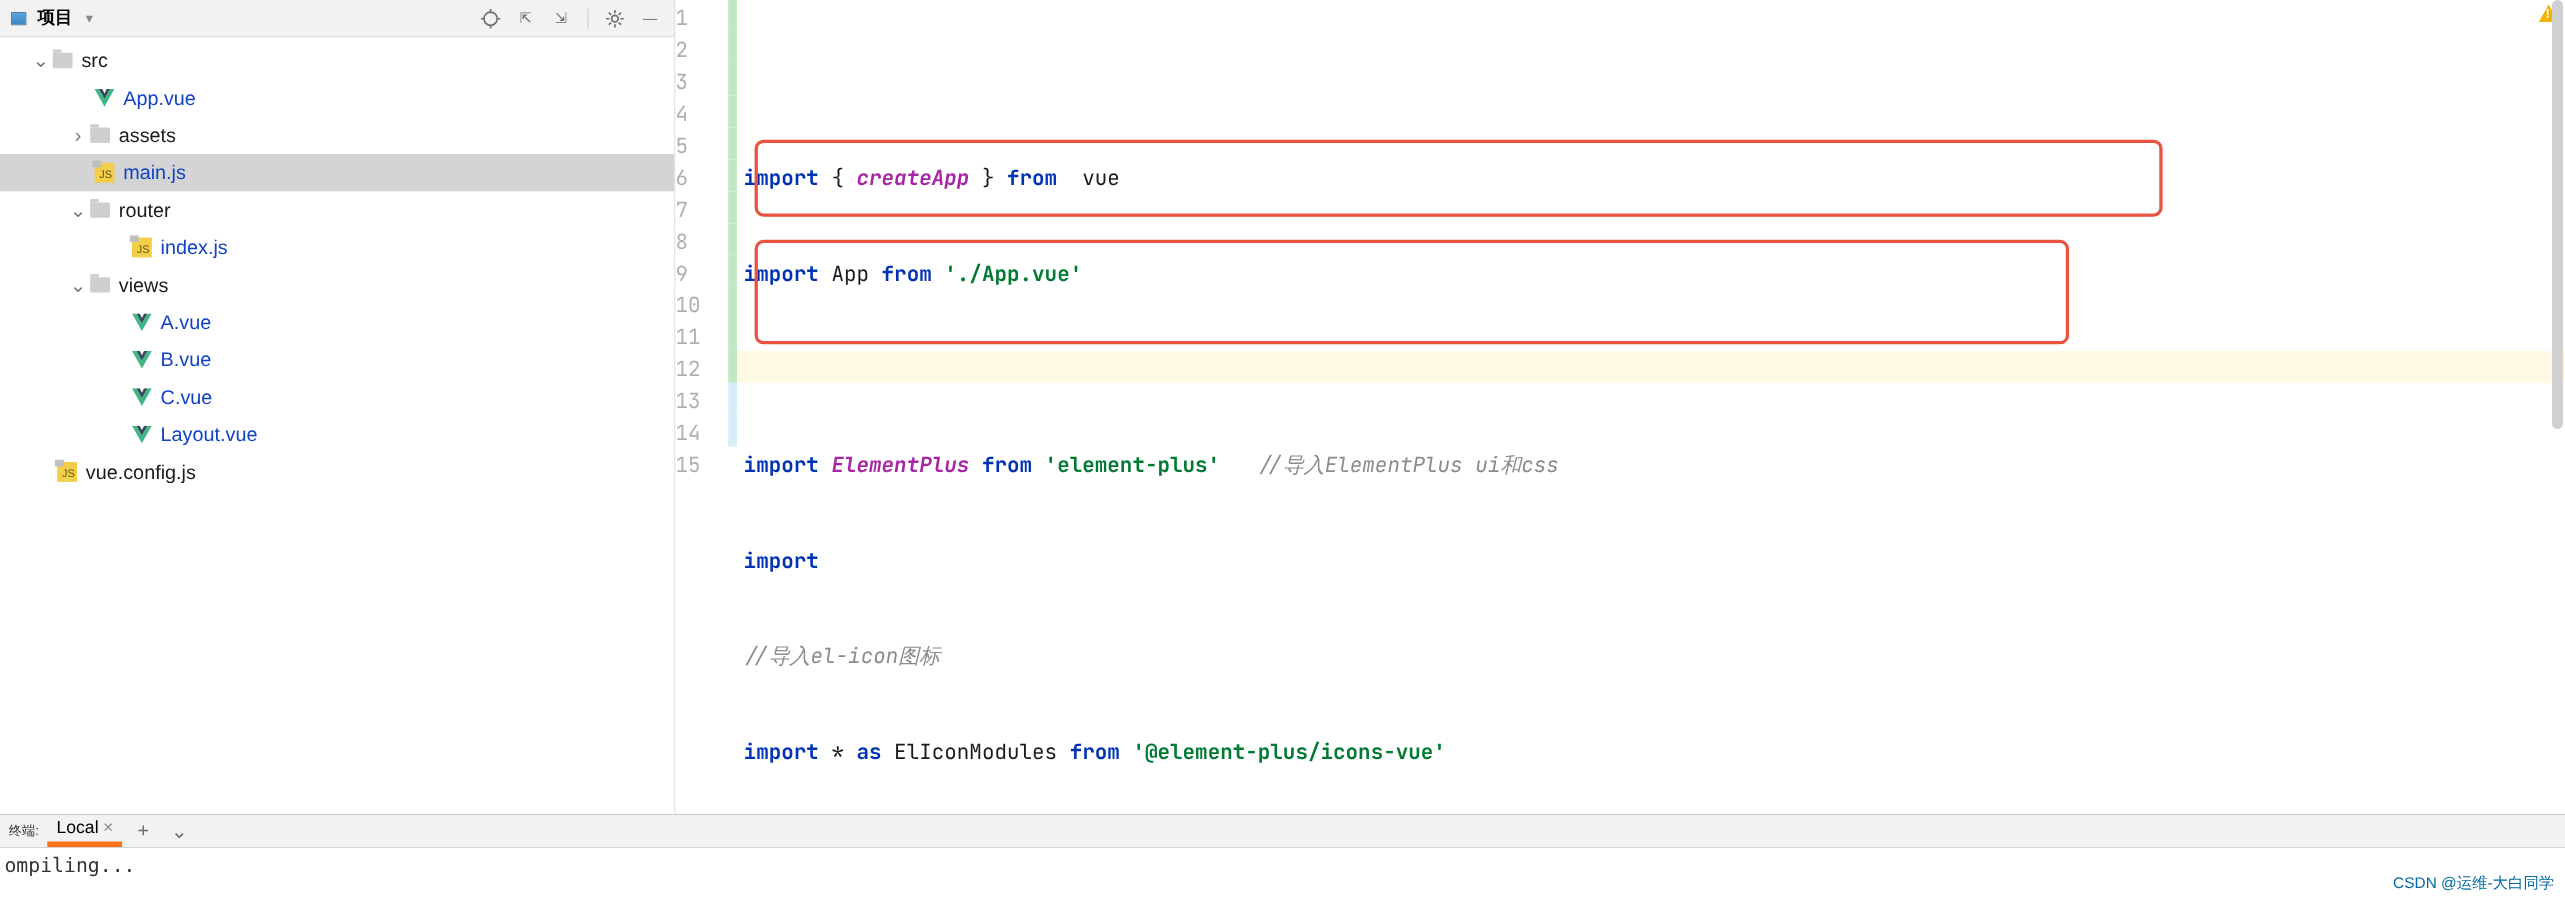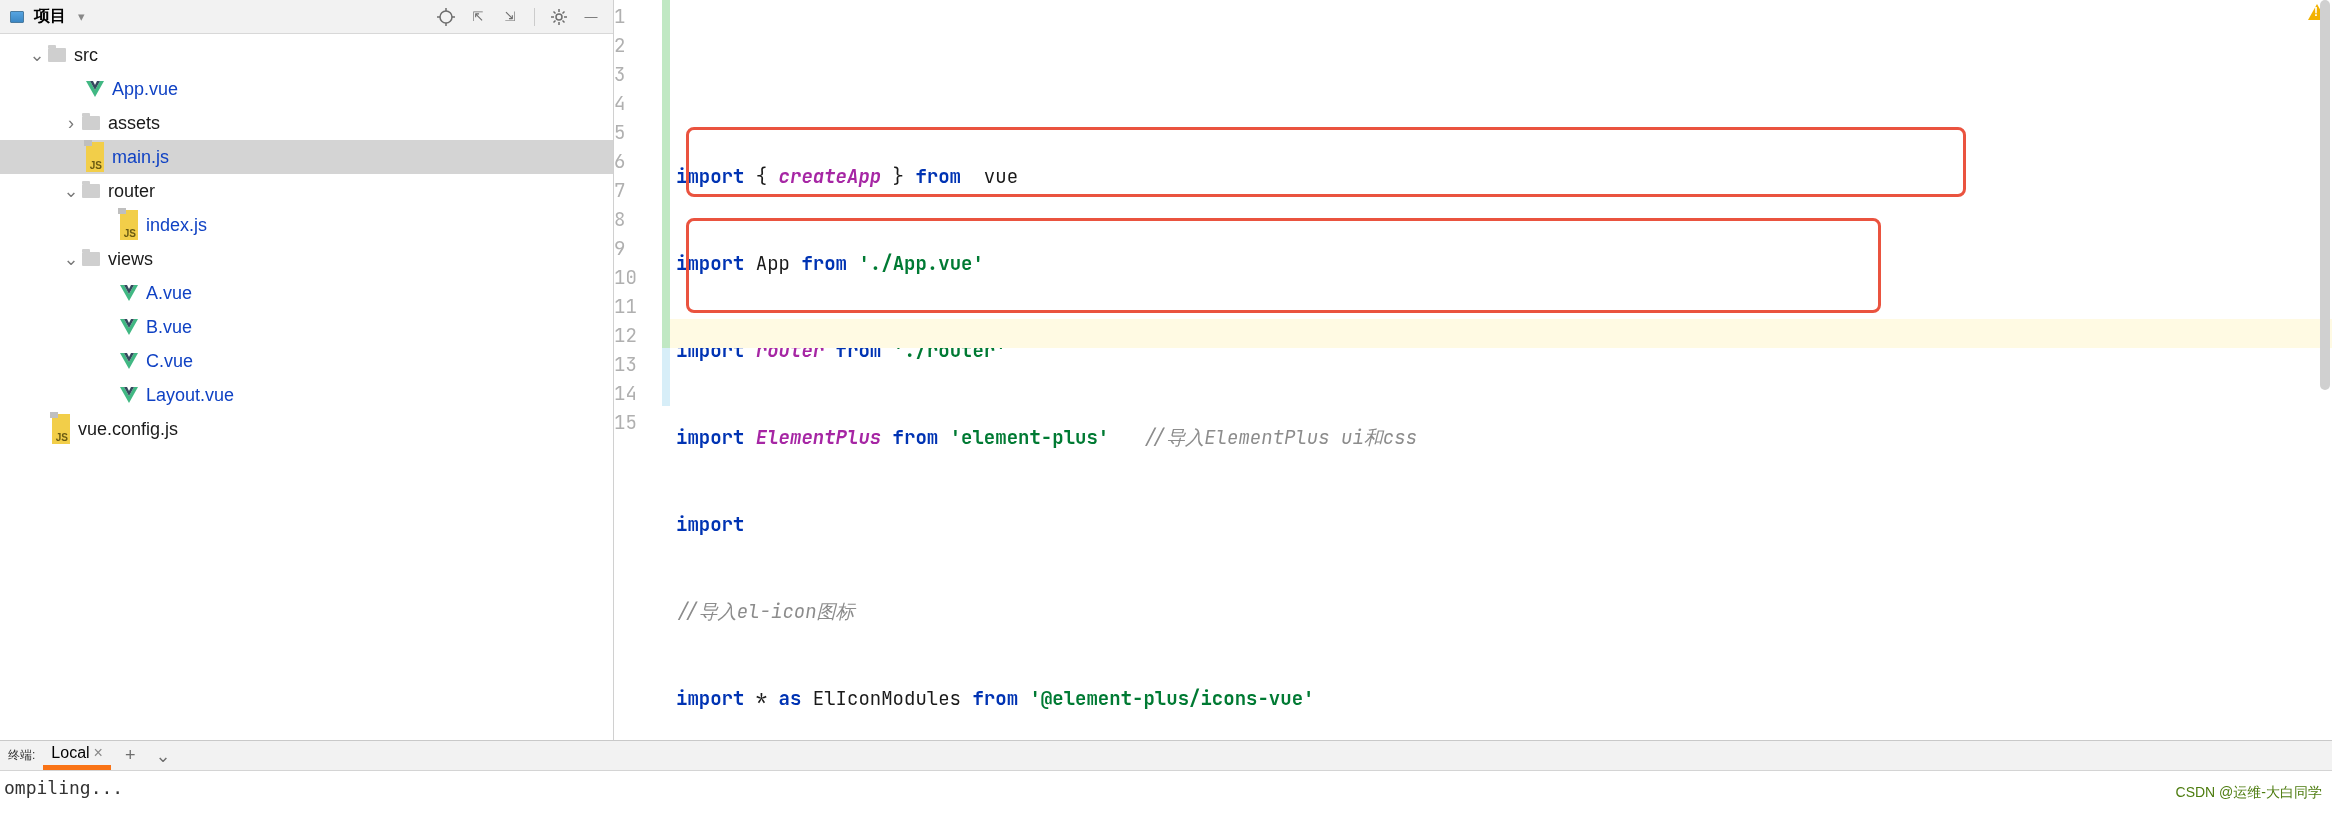--- a/index.html
+++ b/index.html
@@ -14,31 +14,31 @@
 .spacer { flex: 1; }
 .tool-btn { width: 24px; height: 24px; display: flex; align-items: center; justify-content: center; color: #6e6e6e; cursor: pointer; }
 .tool-sep { width: 1px; height: 18px; background: #ccc; margin: 0 4px; }
 .tree { flex: 1; overflow: auto; background: #fff; padding-top: 4px; }
 .tree-row { height: 34px; display: flex; align-items: center; font-size: 18px; cursor: pointer; }
 .tree-row.selected { background: #d4d4d4; }
 .tw { display: inline-flex; width: 18px; justify-content: center; color: #7a7a7a; margin-right: 2px; }
 .folder-icon { width: 18px; height: 14px; background: #cfcfcf; border-radius: 1px; position: relative; margin-right: 8px; }
 .folder-icon::before { content:""; position:absolute; top:-3px; left:0; width:8px; height:3px; background:#cfcfcf; border-radius:1px 1px 0 0; }
 .vue-icon { margin-right: 8px; display:inline-flex; }
-.js-icon { width: 18px; height: 30px; background: #f2ce49; color: #6a5a12; font-size: 10px; font-weight: bold; display:flex; align-items:flex-end; justify-content:flex-end; padding: 0 2px 1px 0; margin-right: 8px; position: relative; }
+.js-icon { width: 18px; height: 18px; background: #f2ce49; color: #6a5a12; font-size: 10px; font-weight: normal; display:flex; align-items:flex-end; justify-content:flex-end; padding: 0 2px 1px 0; margin-right: 8px; position: relative; }
 .js-icon::before { content:""; position:absolute; top:-2px; left:-2px; width:8px; height:6px; background:#bfbfbf; }
 .label-folder { color: #1a1a1a; }
 .label-vue { color: #1042c4; }
 .label-js { color: #1042c4; }
 .label-file { color: #1a1a1a; }
 .editor { flex: 1; display: flex; flex-direction: column; position: relative; background: #fff; }
 .code-area { flex: 1; display: flex; position: relative; font-family: "JetBrains Mono", Consolas, monospace; font-size: 19px; overflow: hidden; }
 .gutter { width: 48px; text-align: right; color: #b0b0b0; padding: 2px 8px 0 0; line-height: 29px; user-select:none; }
 .green-bar { width: 8px; background: transparent; }
-.code { flex: 1; padding: 17px 0 0 6px; line-height: 29px; white-space: pre; position: relative; }
+.code { flex: 1; padding: 2px 0 0 6px; line-height: 29px; white-space: pre; position: relative; }
 .ln { height: 29px; display:flex; align-items:center; }
 .gb { background: #c0e8c3; width: 8px; height: 29px; display:block; }
 .gb-lt { background: #d7eef8; width:8px; height:29px; display:block; }
 .kw { color: #0033b3; font-weight: bold; }
 .fn { color: #a626a4; font-style: italic; font-weight: bold; }
 .str { color: #007a33; font-weight: bold; }
 .cm { color: #8c8c8c; font-style: italic; }
 .cm2 { color: #8c8c8c; font-style: italic; }
 .plain { color: #1a1a1a; }
 .warn-icon { position:absolute; top:4px; right:6px; width:0; height:0; border-left:9px solid transparent; border-right:9px solid transparent; border-bottom:16px solid #f2b200; }
@@ -47,21 +47,21 @@
 .hl-line2 { position:absolute; border: 3px solid #ea533f; border-radius: 8px; left: 16px; top: 218px; width: 1195px; height: 95px; pointer-events:none; }
 .cur-line { background: #fffae3; display:block; width:100%; height:29px; position:absolute; left:0; }
 .bottom { border-top: 1px solid #c9c9c9; height: 82px; display:flex; flex-direction:column; }
 .term-tabs { height: 30px; display:flex; align-items:center; padding: 0 8px; gap: 8px; border-bottom: 1px solid #d4d4d4; background:#f2f2f2; }
 .term-title { color:#333; font-size: 12px; }
 .tab { padding: 3px 8px; font-size: 16px; }
 .tab.active { border-bottom: 5px solid #f97316; }
 .tab .x { color:#888; margin-left:4px; }
 .plus-chev { color:#6e6e6e; font-size:18px; padding: 0 6px; cursor:pointer; }
 .term-body { flex:1; padding: 6px 4px; font-family: Consolas, monospace; font-size: 18px; color:#333; background:#fff; }
-.watermark { position: fixed; bottom: 20px; right: 10px; font-size: 14px; color: #4d7c0f; margin-left: 22px; }
+.watermark { position: fixed; bottom: 10px; right: 10px; font-size: 14px; color: #0369a1; margin-left: 22px; }
 .scrollbar { position:absolute; right:0; top:0; width:14px; height:100%; }
 .sb-thumb { position:absolute; right:2px; top:0; width:10px; height:390px; background:#d0d0d0; border-radius:5px; }
 </style>
 </head>
 <body>
 
 <div class="app">
   <div class="top">
     <div class="sidebar">
       <div class="sidebar-toolbar">

